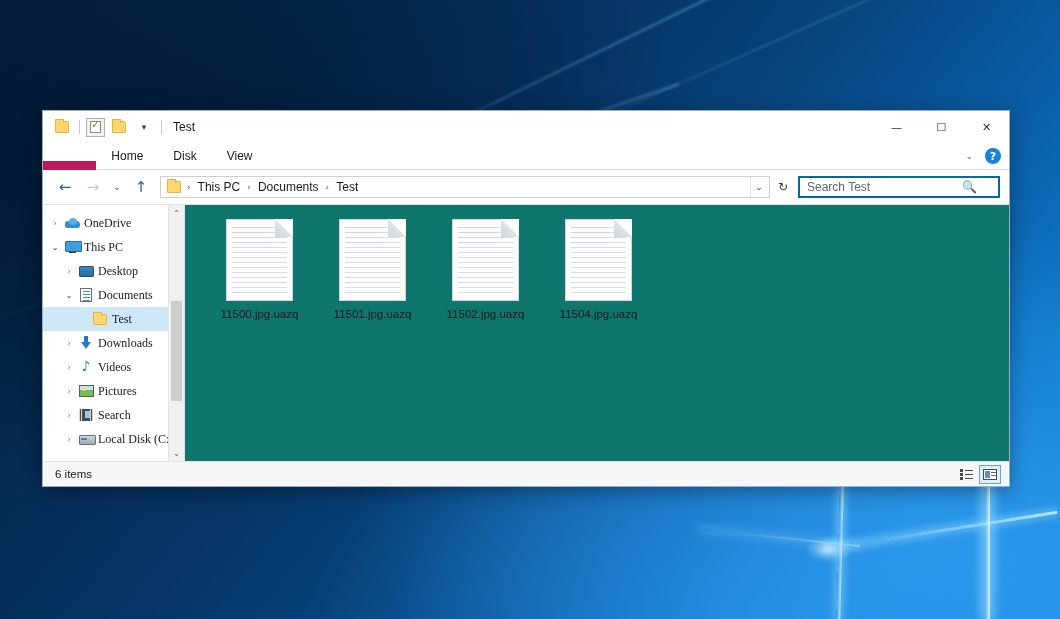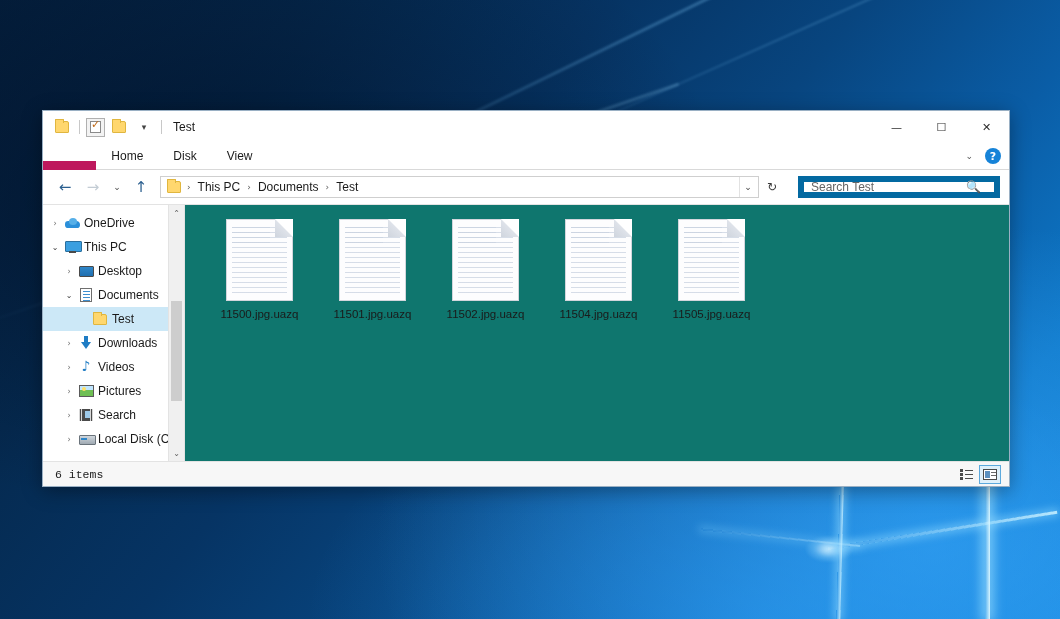--- a/index.html
+++ b/index.html
@@ -238,25 +238,25 @@
   #refresh-btn {
     width: 22px; height: 22px;
     display: flex; align-items: center; justify-content: center;
     font-size: 12px; color: #3a3a3a;
     border: 1px solid transparent;
     font-family: "DejaVu Sans", sans-serif;
   }
   #searchbox {
     width: 202px;
     height: 22px;
-    border: 6px solid #0369a1;
+    border: 2px solid #0369a1;
     display: flex;
     align-items: center;
     padding: 0 23px 0 7px;
-    margin-left: 13px;
+    margin-left: 2px;
   }
   #search-input {
     flex: 1;
     border: none;
     outline: none;
     font-size: 12px;
     color: #1a1a1a;
     font-family: "Liberation Sans", sans-serif;
     background: transparent;
   }
@@ -303,21 +303,21 @@
     font-family: "DejaVu Sans", sans-serif;
   }
   .nav-chevron.expanded { color: #3a3a3a; }
   .nav-icon {
     width: 18px;
     flex: none;
     display: flex;
     align-items: center;
     justify-content: center;
   }
-  .nav-label { padding-left: 3px; }
+  .nav-label { padding-left: 3px; font-family: Liberation Serif, serif; }
 
   
   .ic-onedrive { width: 15px; height: 10px; position: relative; }
   .ic-onedrive::before {
     content: "";
     position: absolute; left: 0; bottom: 0;
     width: 15px; height: 7px;
     background: #2b8fd9;
     border-radius: 4px 5px 4px 4px;
   }
@@ -540,21 +540,21 @@
   
   #statusbar {
     height: 25px;
     background: #f7f7f7;
     border-top: 1px solid #e3e3e3;
     display: flex;
     align-items: center;
     padding: 0 8px 0 12px;
     flex: none;
   }
-  #status-text { font-size: 11.5px; color: #1a1a1a; font-family: Liberation Mono, monospace; }
+  #status-text { font-size: 11.5px; color: #1a1a1a; }
   #viewbtns { margin-left: auto; display: flex; gap: 2px; }
   .viewbtn {
     width: 22px; height: 19px;
     display: flex; align-items: center; justify-content: center;
     border: 1px solid transparent;
   }
   .viewbtn.active { border-color: #5ca9dd; background: #dff0fa; }
   .vb-details { width: 13px; height: 11px; position: relative; }
   .vb-details::before {
     content: "";
@@ -782,30 +782,20 @@
           <div class="file-item">
             <div class="doc-icon">
               <span class="doc-page"></span>
               <span class="doc-lines"></span>
               <span class="doc-lines-top"></span>
               <span class="doc-mask"></span>
               <span class="doc-fold"></span>
             </div>
             <div class="file-name">11504.jpg.uazq</div>
           </div>
-          <div class="file-item">
-            <div class="doc-icon">
-              <span class="doc-page"></span>
-              <span class="doc-lines"></span>
-              <span class="doc-lines-top"></span>
-              <span class="doc-mask"></span>
-              <span class="doc-fold"></span>
-            </div>
-            <div class="file-name">11505.jpg.uazq</div>
-          </div>
         </div>
     </div>
   </div>
 
   <div id="statusbar">
     <div id="status-text">6 items</div>
     <div id="viewbtns">
       <div class="viewbtn">
         <span class="vb-details"></span>
       </div>

